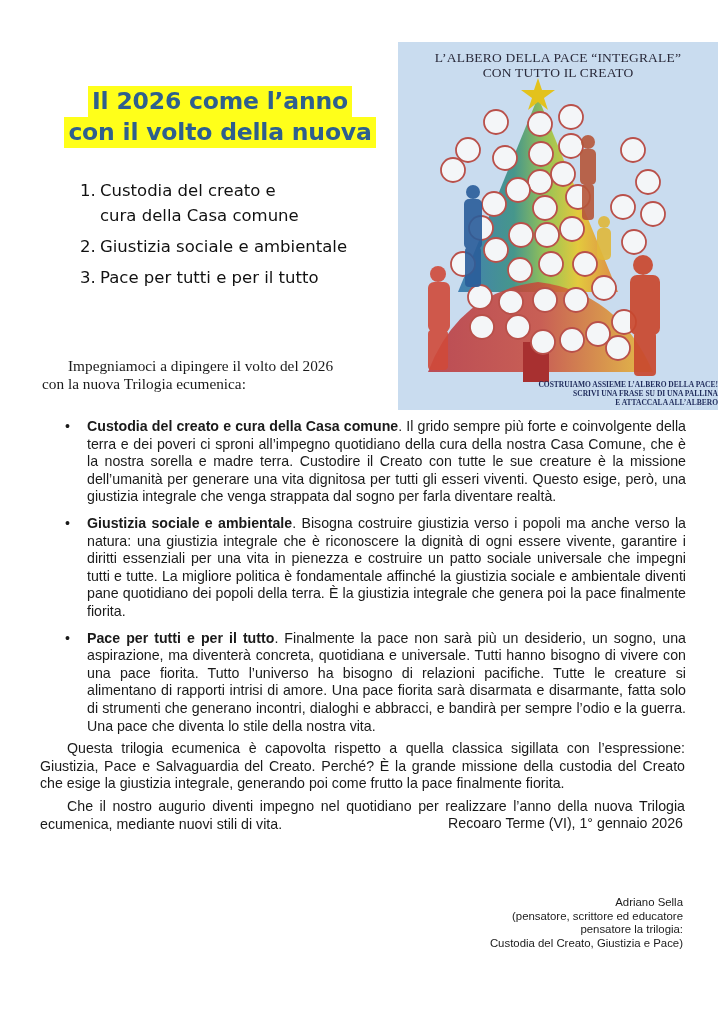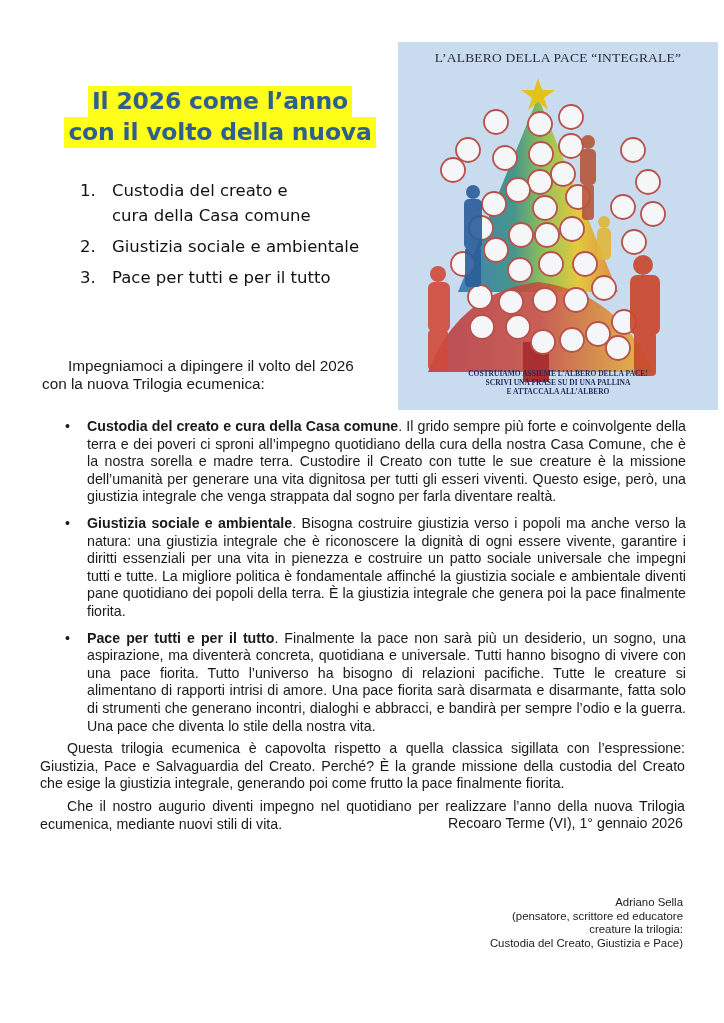--- a/index.html
+++ b/index.html
@@ -2,26 +2,26 @@
 <html><head>
 <meta charset="utf-8">
 <style>
   html, body { margin:0; padding:0; background:#ffffff; }
   body { width:724px; height:1023px; position:relative; overflow:hidden; font-family:"Liberation Sans", sans-serif; color:#1a1a1a; }
   .title-block { position:absolute; left:52px; top:42px; width:336px; text-align:center;margin-top:44px; }
   .title-line { display:inline-block; background:#ffff1a; color:#2e5f8e; font-family:"DejaVu Sans", sans-serif; font-weight:bold; font-size:23.5px; line-height:31px; padding:0 4px; letter-spacing:-0.2px; }
   .numlist { position:absolute; left:80px; top:178px; font-family:"DejaVu Sans", sans-serif; font-size:16.5px; color:#111; line-height:25px; }
   .numlist .item { display:flex; margin-bottom:6px; }
   .numlist .num { width:20px; flex:none; }
-  .numlist .txt { white-space:pre-line;margin-left:12px; }
+  .numlist .txt { white-space:pre-line; }
   .poster { position:absolute; left:398px; top:42px; width:320px; height:368px; background:#c9dcef; overflow:hidden; }
   .poster .ptitle { position:absolute; top:8px; left:0; width:100%; text-align:center; font-family:"Liberation Serif", serif; font-size:13.5px; color:#2a2a3a; line-height:15px; letter-spacing:0.2px; }
-  .poster .pfoot { position:absolute; bottom:14px; left:0; width:100%; text-align:center; font-family:"Liberation Serif", serif; font-weight:bold; font-size:7.5px; color:#1e2a5a; line-height:9px; }
+  .poster .pfoot { position:absolute; bottom:3px; left:0; width:100%; text-align:right; font-family:"Liberation Serif", serif; font-weight:bold; font-size:7.5px; color:#1e2a5a; line-height:9px; }
   .poster svg { position:absolute; left:0; top:0; }
-  .intro { position:absolute; left:42px; top:357px; width:330px; font-size:15.3px; line-height:18px; }
+  .intro { position:absolute; left:42px; top:357px; width:330px; font-size:15.3px; line-height:18px;font-family:Liberation Serif, serif; }
   .intro .indent { padding-left:26px; }
   .bullets { position:absolute; left:60px; top:418px; width:626px; font-size:14.2px; line-height:17.6px; }
   .bullets .b { position:relative; padding-left:27px; text-align:justify; margin-bottom:9px; }
   .bullets .dot { position:absolute; left:5px; top:0; }
   .bullets strong { font-weight:bold; }
   .para { position:absolute; left:40px; width:645px; font-size:14.2px; line-height:17.6px; text-align:justify; text-indent:27px; }
   .p1 { top:740px; }
   .p2 { top:798px; }
   .place { position:absolute; right:41px; top:815px; font-size:14.2px; }
   .sign { position:absolute; right:41px; top:896px; font-size:11.4px; line-height:13.6px; text-align:right;margin-left:29px; }
@@ -132,20 +132,21 @@
         <rect x="30" y="288" width="20" height="40" rx="4"></rect>
     </g>
     <g fill="#c9482e" opacity="0.92">
       <circle cx="245" cy="223" r="10"></circle>
         <rect x="232" y="233" width="30" height="60" rx="7"></rect>
         <rect x="236" y="290" width="22" height="44" rx="4"></rect>
     </g>
   </svg>
   <div class="ptitle">
     <div>L’ALBERO DELLA PACE “INTEGRALE”</div>
+    <div>CON TUTTO IL CREATO</div>
   </div>
   <div class="pfoot">
     <div>COSTRUIAMO ASSIEME L’ALBERO DELLA PACE!</div>
     <div>SCRIVI UNA FRASE SU DI UNA PALLINA</div>
     <div>E ATTACCALA ALL’ALBERO</div>
   </div>
 </div>
 
 <div class="intro">
   <div class="indent">Impegniamoci a dipingere il volto del 2026</div>
@@ -165,15 +166,15 @@
 </div>
 
 <div class="para p1">Questa trilogia ecumenica è capovolta rispetto a quella classica sigillata con l’espressione: Giustizia, Pace e Salvaguardia del Creato. Perché?  È la grande missione della custodia del Creato che esige la giustizia integrale, generando poi come frutto la pace finalmente fiorita.</div>
 <div class="para p2">Che il nostro augurio diventi impegno nel quotidiano per realizzare l’anno della nuova Trilogia ecumenica, mediante nuovi stili di vita.</div>
 
 <div class="place">Recoaro Terme (VI), 1° gennaio 2026</div>
 
 <div class="sign">
   <div>Adriano Sella</div>
   <div>(pensatore, scrittore ed educatore</div>
-  <div>creature la trilogia:</div>
+  <div>pensatore la trilogia:</div>
   <div>Custodia del Creato, Giustizia e Pace)</div>
 </div>
 
 </body></html>

